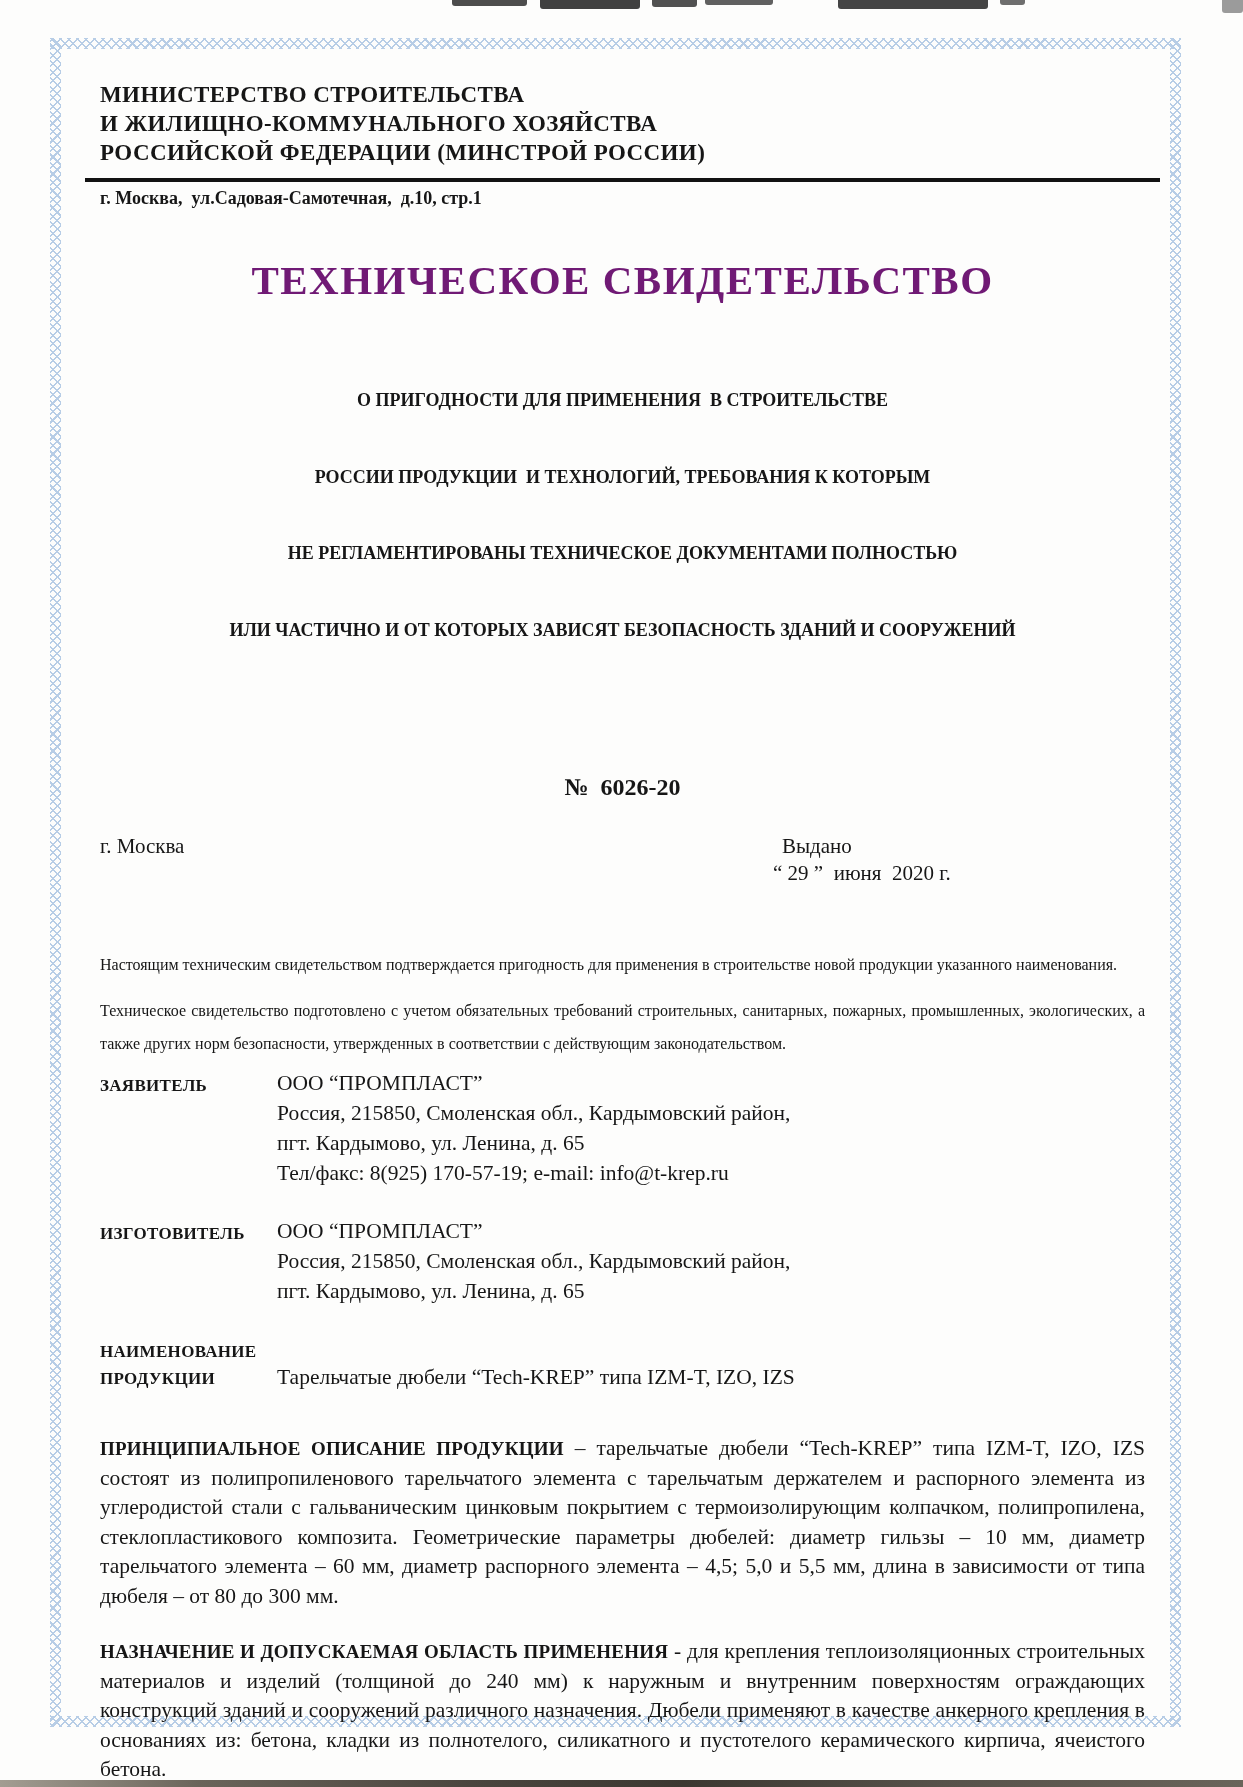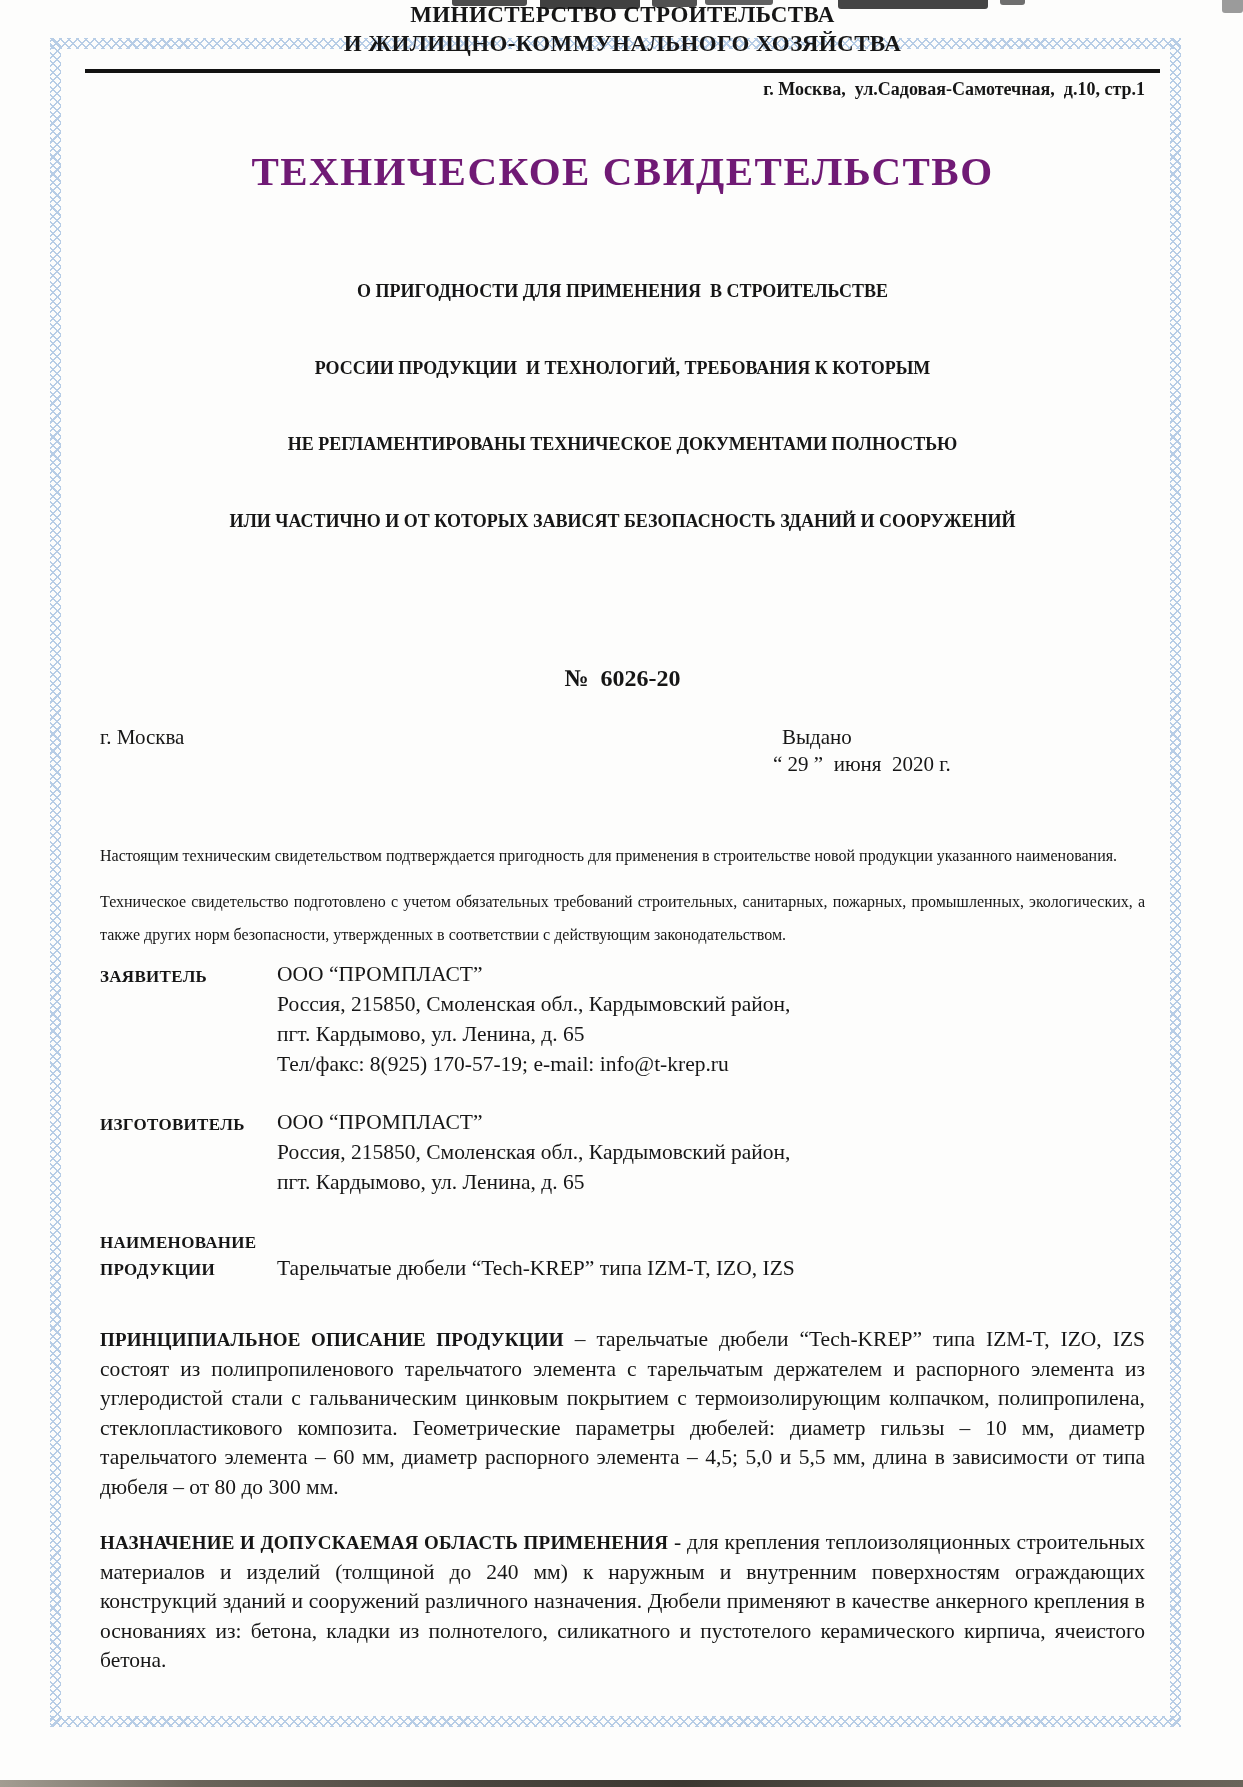--- a/index.html
+++ b/index.html
@@ -21,23 +21,23 @@
       repeating-linear-gradient(45deg, rgba(183,205,230,0) 0 1.5px, #b7cde6 1.5px 3px, rgba(183,205,230,0) 3px 6px),
       repeating-linear-gradient(135deg, rgba(183,205,230,0) 0 1.5px, #b7cde6 1.5px 3px, rgba(183,205,230,0) 3px 6px);
   }
   .gtop{left:50px;top:38px;width:1131px;height:11px;}
   .gbottom{left:50px;top:1716px;width:1131px;height:11px;}
   .gleft{left:50px;top:38px;width:11px;height:1689px;}
   .gright{left:1170px;top:38px;width:11px;height:1689px;}
 
   
   .content{position:absolute;left:100px;top:0;width:1045px;}
-  .ministry{text-align:center;font-weight:bold;font-size:23px;line-height:29px;letter-spacing:.4px;}
+  .ministry{margin-top:80px;text-align:left;font-weight:bold;font-size:23px;line-height:29px;letter-spacing:.4px;}
   .rule{margin-top:11px;margin-left:-15px;width:1075px;height:4px;background:#121212;}
-  .address{margin-top:6px;text-align:right;font-weight:bold;font-size:18px;white-space:pre-wrap;}
+  .address{margin-top:6px;text-align:left;font-weight:bold;font-size:18px;white-space:pre-wrap;}
   .doc-title{margin-top:47px;text-align:center;font-weight:bold;font-size:41px;letter-spacing:1.5px;color:#701a75;}
   .subtitle{margin-top:33px;text-align:center;font-weight:bold;font-size:18px;line-height:25.5px;white-space:pre-wrap;}
   .doc-number{margin-top:80px;text-align:center;font-weight:bold;font-size:24px;white-space:pre-wrap;}
   .issue-row{margin-top:33px;display:flex;font-size:21px;}
   .issue-col{margin-left:auto;width:372px;}
   .issued-label{padding-left:9px;}
   .issued-date{margin-top:2px;white-space:pre-wrap;}
   .para{margin:0;text-align:justify;font-size:16px;line-height:33px;}
   .para-1{margin-top:62px;}
   .para-2{margin-top:13px;}
@@ -66,20 +66,21 @@
 <div class="gstrip gtop"></div>
 <div class="gstrip gbottom"></div>
 <div class="gstrip gleft"></div>
 <div class="gstrip gright"></div>
 
 <div class="content">
 
   <div class="ministry">
     <div>МИНИСТЕРСТВО СТРОИТЕЛЬСТВА</div>
     <div>И ЖИЛИЩНО-КОММУНАЛЬНОГО ХОЗЯЙСТВА</div>
+    <div>РОССИЙСКОЙ ФЕДЕРАЦИИ (МИНСТРОЙ РОССИИ)</div>
   </div>
 
   <div class="rule"></div>
 
   <div class="address">г. Москва,  ул.Садовая-Самотечная,  д.10, стр.1</div>
 
   <div class="doc-title">ТЕХНИЧЕСКОЕ СВИДЕТЕЛЬСТВО</div>
 
   <div class="subtitle">
     <div>О ПРИГОДНОСТИ ДЛЯ ПРИМЕНЕНИЯ  В СТРОИТЕЛЬСТВЕ</div>

